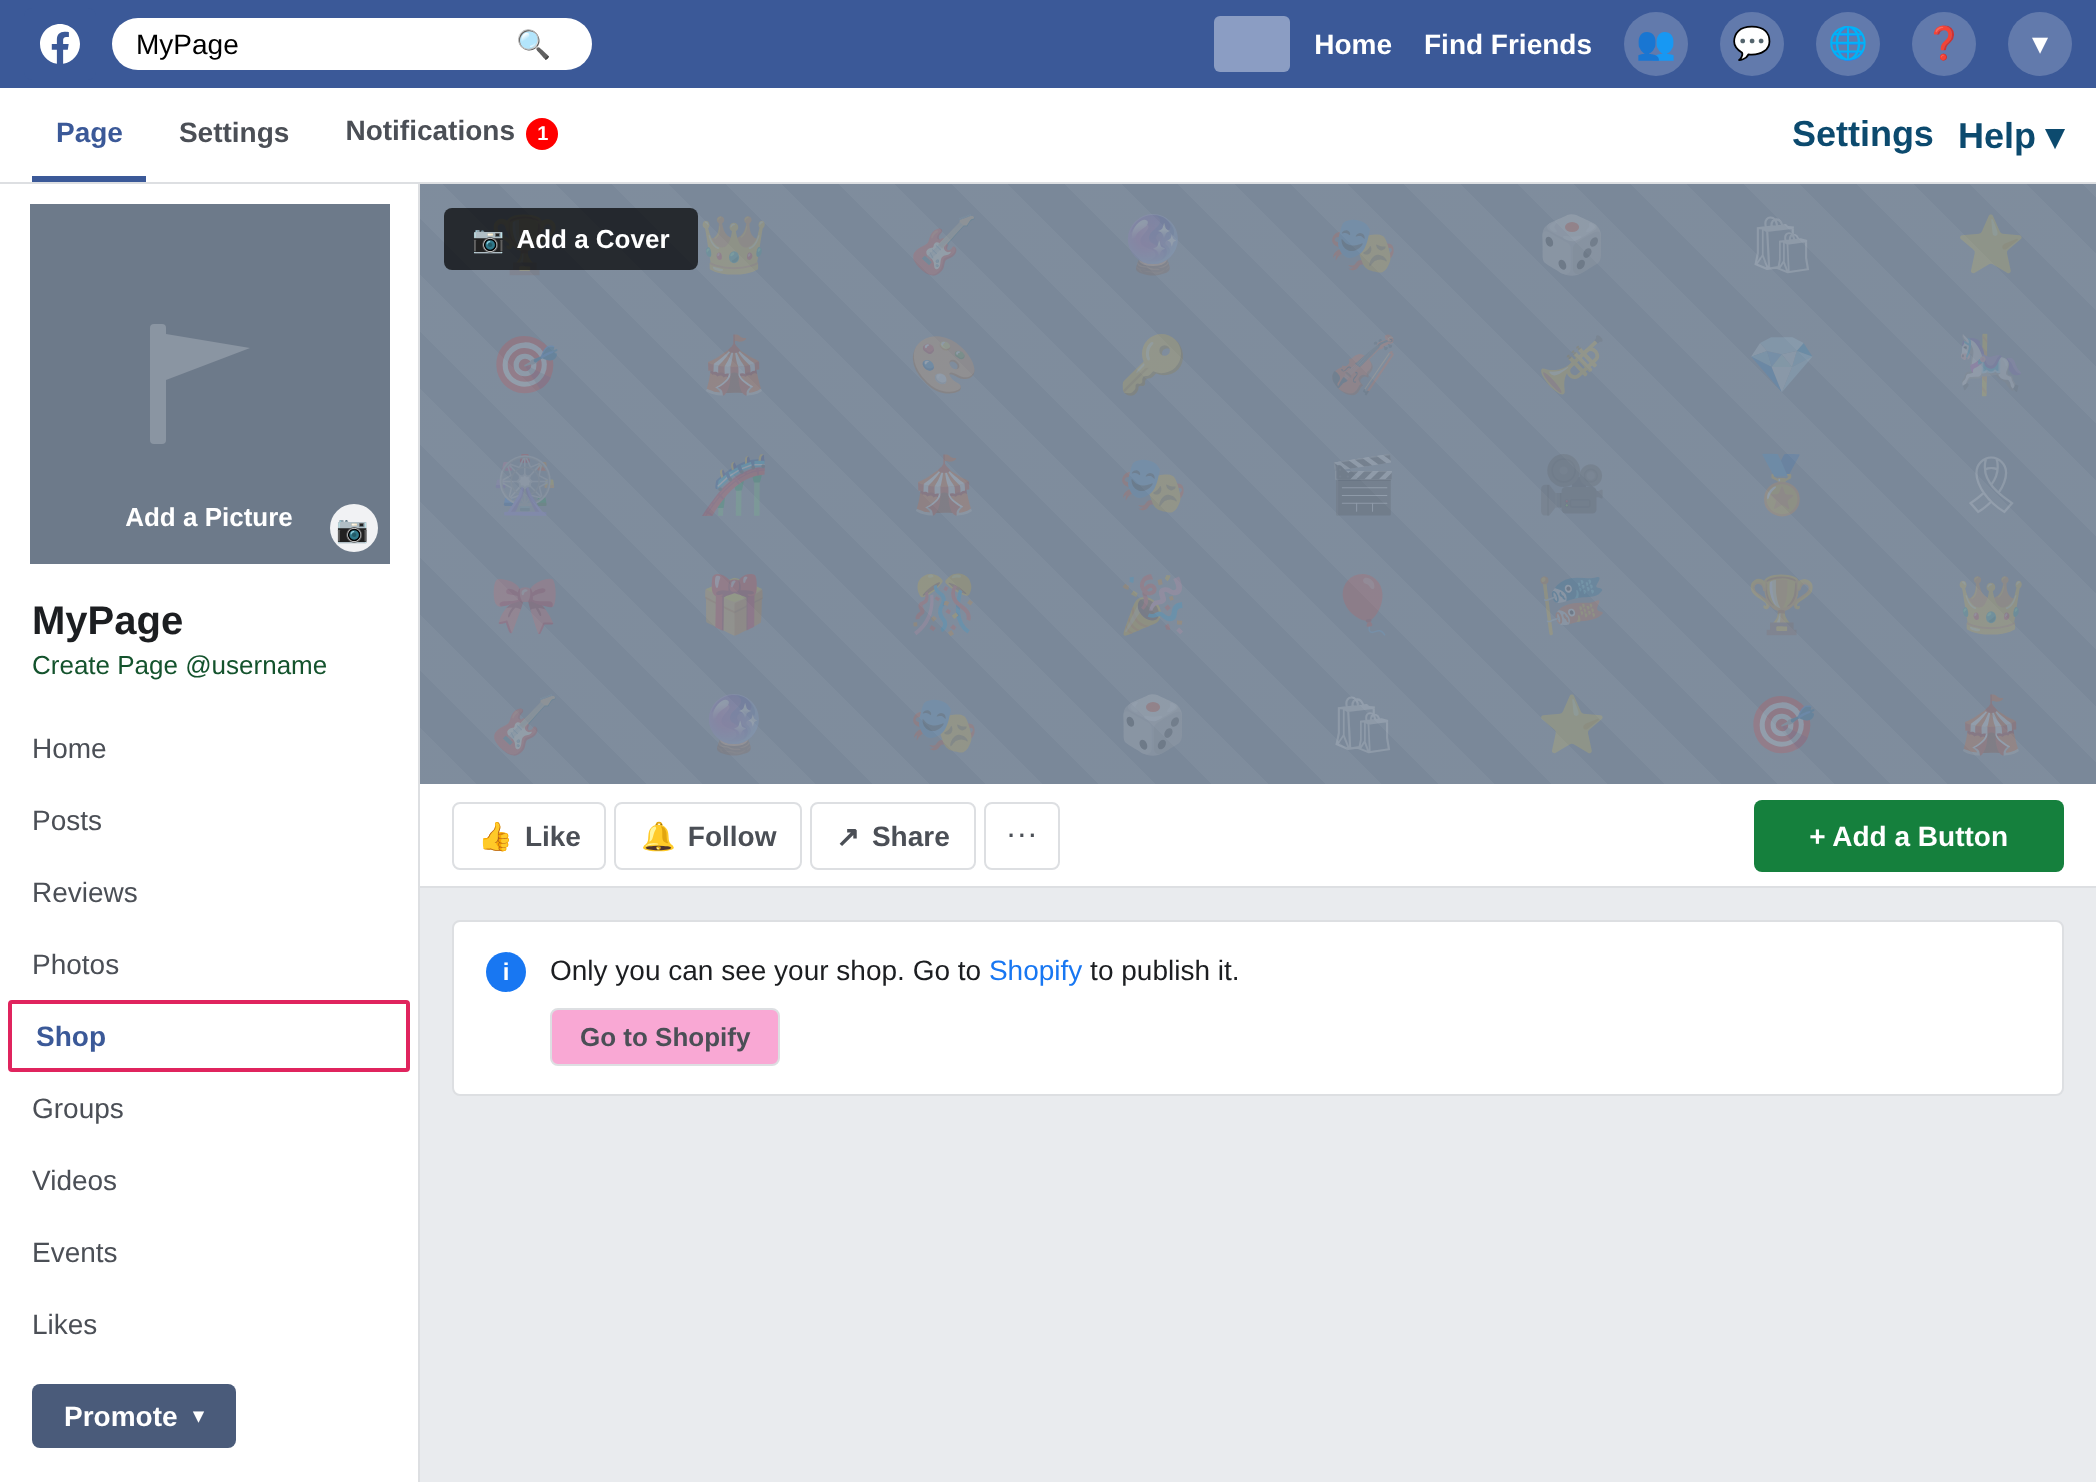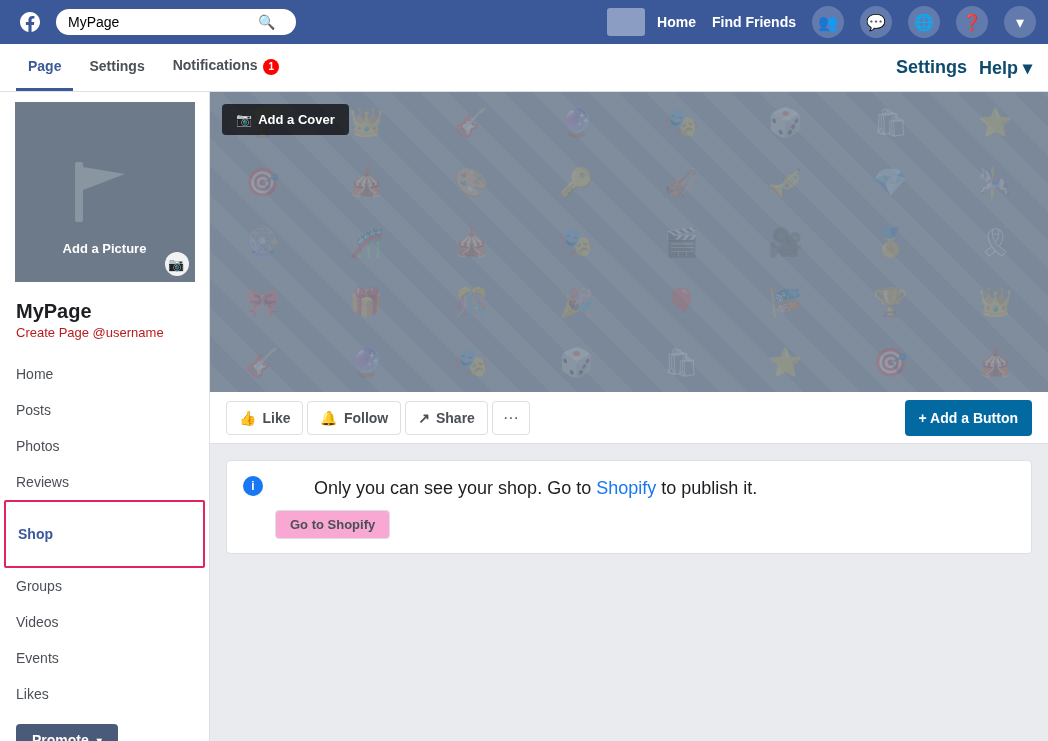--- a/index.html
+++ b/index.html
@@ -106,21 +106,21 @@
       margin: 10px auto;
       position: relative;
       display: flex; align-items: center; justify-content: center;
       cursor: pointer;
     }
     .profile-pic-area .flag-icon {
       opacity: 0.4;
     }
     .profile-pic-label {
       position: absolute;
-      bottom: 18px; left: 0; right: 0;
+      bottom: 8px; left: 0; right: 0;
       text-align: center;
       color: white;
       font-size: 13px;
       font-weight: 600;
       padding: 8px 0;
     }
     .camera-icon-small {
       position: absolute;
       bottom: 6px; right: 6px;
       background: rgba(255,255,255,0.9);
@@ -130,40 +130,40 @@
       font-size: 13px;
     }
     .page-name {
       font-size: 20px;
       font-weight: bold;
       color: #1c1e21;
       padding: 8px 16px 2px;
     }
     .page-username {
       font-size: 13px;
-      color: #b91c1c;
+      color: #14532d;
       padding: 0 16px 10px;
     }
     .sidebar-nav { margin-top: 6px; }
     .sidebar-item {
       display: block;
       padding: 10px 16px;
       font-size: 14px;
       color: #4b4f56;
       cursor: pointer;
       text-decoration: none;
     }
     .sidebar-item.active-shop {
       background: white;
       color: #3b5998;
       font-weight: 600;
       border: 2px solid #e0245e;
       border-radius: 2px;
       margin: 0 4px;
-      padding: 24px 12px;
+      padding: 8px 12px;
     }
     .promote-btn {
       display: flex; align-items: center;
       background: #4a5b7a;
       color: white;
       border: none;
       border-radius: 4px;
       padding: 8px 16px;
       font-size: 14px;
       font-weight: 600;
@@ -242,25 +242,25 @@
       border: 1px solid #dddfe2;
       border-radius: 4px;
       background: white;
       cursor: pointer;
       padding: 6px 10px;
       font-size: 16px;
       color: #4b4f56;
     }
     .add-button-cta {
       margin-left: auto;
-      background: #0369a1;
+      background: #15803d;
       color: white;
       border: none;
       border-radius: 4px;
-      padding: 10px 14px;
+      padding: 10px 28px;
       font-size: 14px;
       font-weight: 600;
       cursor: pointer;
     }
 
     
     .shopify-notice {
       background: white;
       border: 1px solid #dddfe2;
       border-radius: 4px;
@@ -274,21 +274,21 @@
       width: 20px; height: 20px;
       background: #1877f2;
       border-radius: 50%;
       color: white;
       font-size: 12px;
       font-weight: bold;
       display: flex; align-items: center; justify-content: center;
       flex-shrink: 0;
       margin-top: 1px;
     }
-    .shopify-text { font-size: 18px; color: #1c1e21; line-height: 1.5; margin-left: 39px; }
+    .shopify-text { font-size: 14px; color: #1c1e21; line-height: 1.5; }
     .shopify-link { color: #1877f2; cursor: pointer; }
     .shopify-btn {
       display: inline-block;
       margin-top: 8px;
       background: #f9a8d4;
       border: 1px solid #dddfe2;
       border-radius: 4px;
       padding: 6px 14px;
       font-size: 13px;
       color: #4b4f56;
@@ -352,22 +352,22 @@
       <div class="profile-pic-label">Add a Picture</div>
       <div class="camera-icon-small">📷</div>
     </div>
 
     <div class="page-name">MyPage</div>
     <div class="page-username">Create Page @username</div>
 
     <div class="sidebar-nav">
       <div class="sidebar-item">Home</div>
       <div class="sidebar-item">Posts</div>
+      <div class="sidebar-item">Reviews</div>
       <div class="sidebar-item">Photos</div>
-      <div class="sidebar-item">Reviews</div>
       <div class="sidebar-item active-shop">Shop</div>
       <div class="sidebar-item">Groups</div>
       <div class="sidebar-item">Videos</div>
       <div class="sidebar-item">Events</div>
       <div class="sidebar-item">Likes</div>
     </div>
 
     <button class="promote-btn">
       <span>Promote</span>
       <span class="chevron">▾</span>

